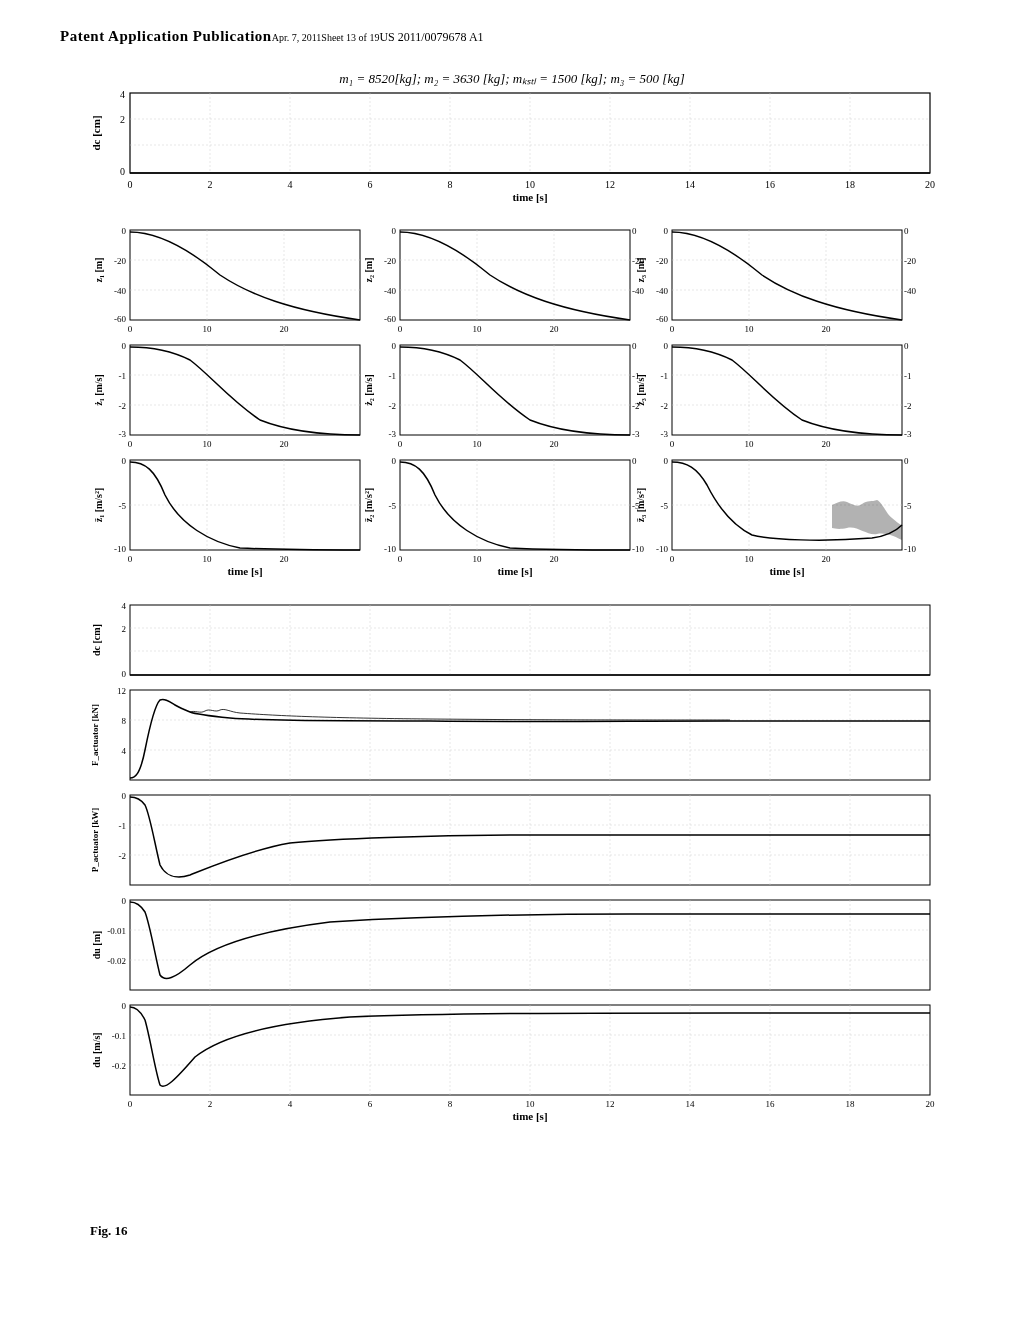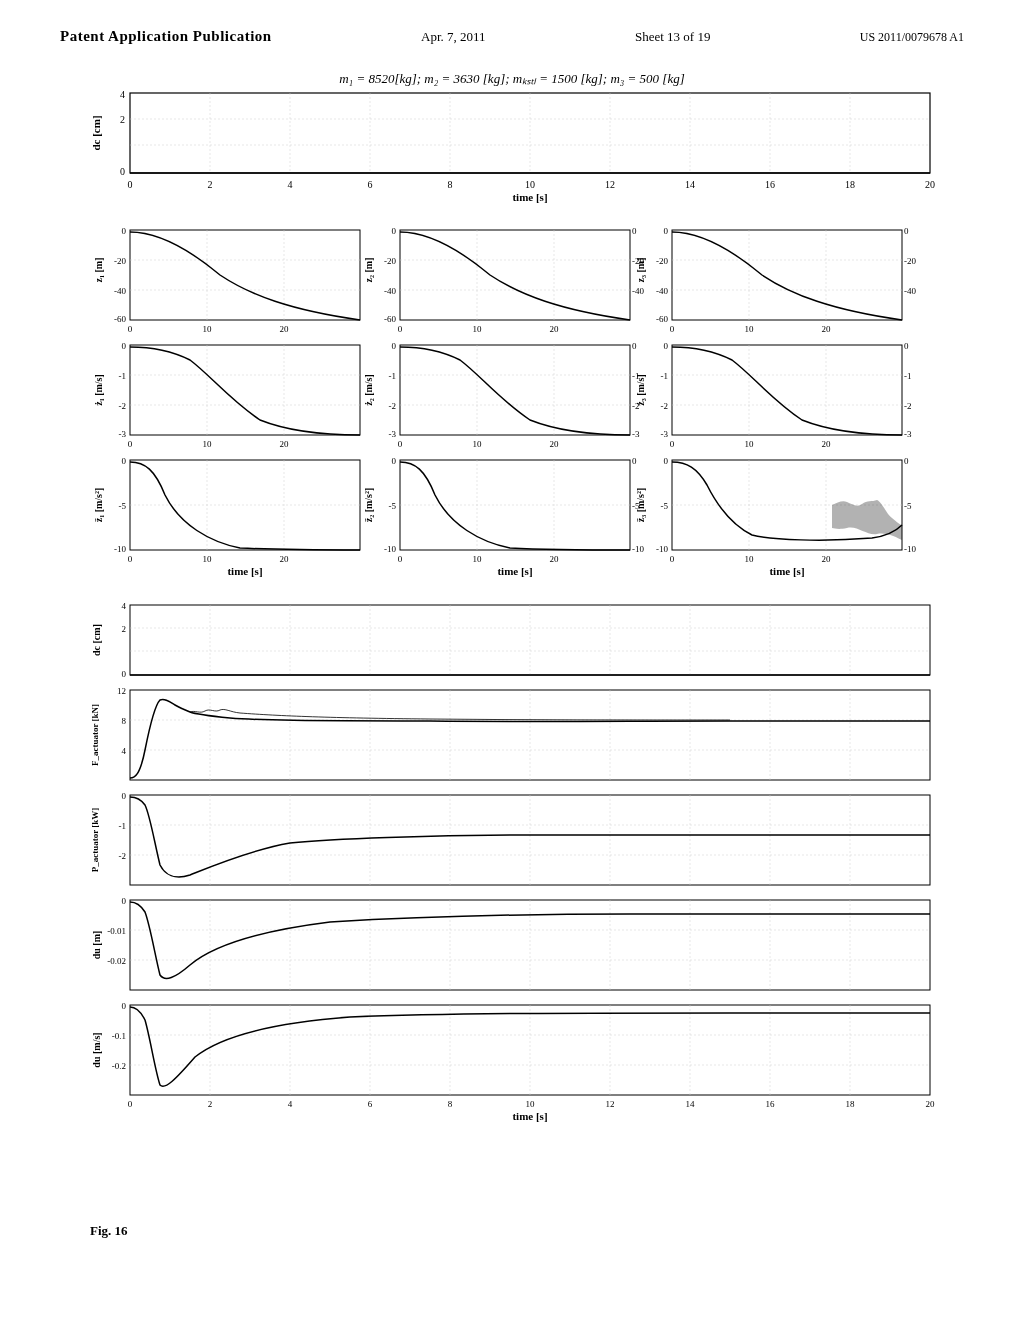--- a/index.html
+++ b/index.html
@@ -13,32 +13,31 @@
     .page {
       width: 1024px;
       min-height: 1320px;
       background: #fff;
       padding: 0;
       position: relative;
     }
     
     .header {
       display: flex;
-      justify-content: space-between;
       align-items: baseline;
       padding: 28px 60px 10px 60px;
       border-bottom: none;
     }
     .header-left {
       font-weight: bold;
       font-size: 15px;
       letter-spacing: 0.5px;
     }
     .header-center {
-      font-size: 13px;
+      font-size: 10px;
     }
     .header-right {
       font-size: 12px;
     }
 
     
     .content {
       padding: 10px 60px 30px 60px;
     }
 

